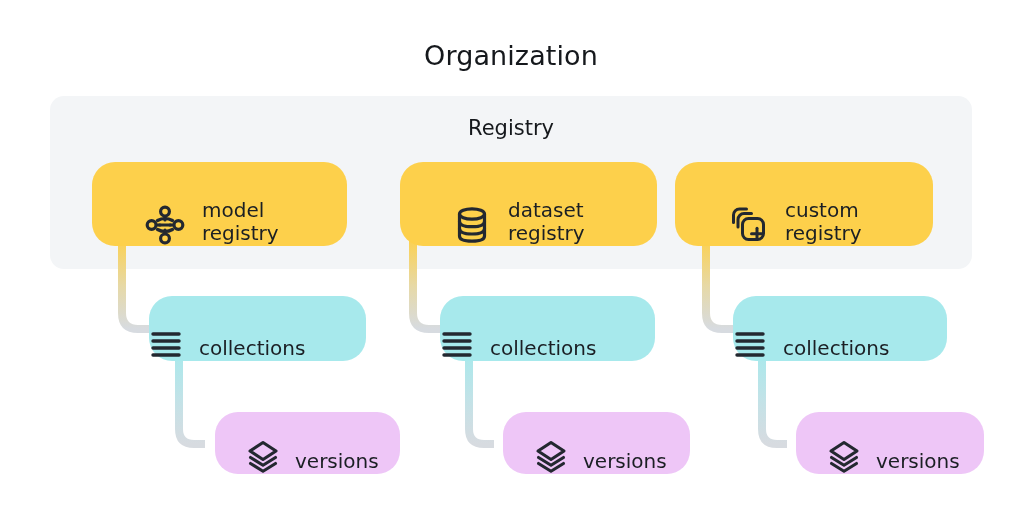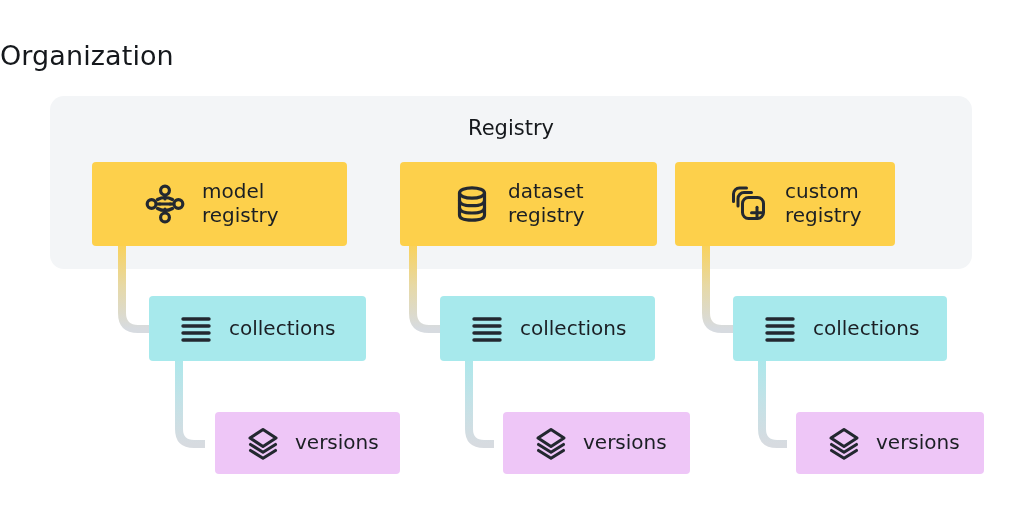--- a/index.html
+++ b/index.html
@@ -21,21 +21,21 @@
     width: 1022px;
     height: 525px;
   }
 
   
   .org-title {
     position: absolute;
     left: 0;
     top: 40px;
     width: 1022px;
-    text-align: left;
+    text-align: center;
     font-size: 27px;
     font-weight: 400;
     color: #15181c;
     letter-spacing: 0.1px;
   }
 
   
   .registry-panel {
     position: absolute;
     left: 50px;
@@ -63,22 +63,22 @@
     top: 0;
     width: 1022px;
     height: 525px;
     pointer-events: none;
   }
 
   
   .node {
     position: absolute;
     display: flex;
-    align-items: center;
-    border-radius: 4px;
+    align-items: flex-end;
+    border-radius: 23px;
     box-sizing: border-box;
   }
   .node .ico {
     display: flex;
     align-items: center;
     justify-content: center;
     flex: 0 0 auto;
   }
   .node .node-label {
     font-size: 20px;
@@ -93,39 +93,38 @@
     height: 84px;
     padding-left: 52px;
     gap: 16px;
   }
   .node.registry .node-label { font-size: 20px; }
 
   
   .node.collections {
     background: #a7e9ec;
     height: 65px;
-    padding-left: 30px;
     gap: 16px;
   }
   .node.collections .node-label { font-size: 20px; }
 
   
   .node.versions {
     background: #eec6f7;
     height: 62px;
     padding-left: 30px;
     gap: 14px;
     margin-left: 16px;
   }
   .node.versions .node-label { font-size: 20px; }
 
   
   #reg-0 { left: 92px;  top: 162px; width: 255px; }
   #reg-1 { left: 400px; top: 162px; width: 257px; }
-  #reg-2 { left: 675px; top: 162px; width: 220px; }
+  #reg-2 { left: 675px; top: 162px; width: 258px; }
 
   
   #col-0 { left: 149px; top: 296px; width: 217px; }
   #col-1 { left: 440px; top: 296px; width: 215px; }
   #col-2 { left: 733px; top: 296px; width: 214px; }
 
   
   #ver-0 { left: 199px; top: 412px; width: 185px; }
   #ver-1 { left: 487px; top: 412px; width: 187px; }
   #ver-2 { left: 780px; top: 412px; width: 188px; }

